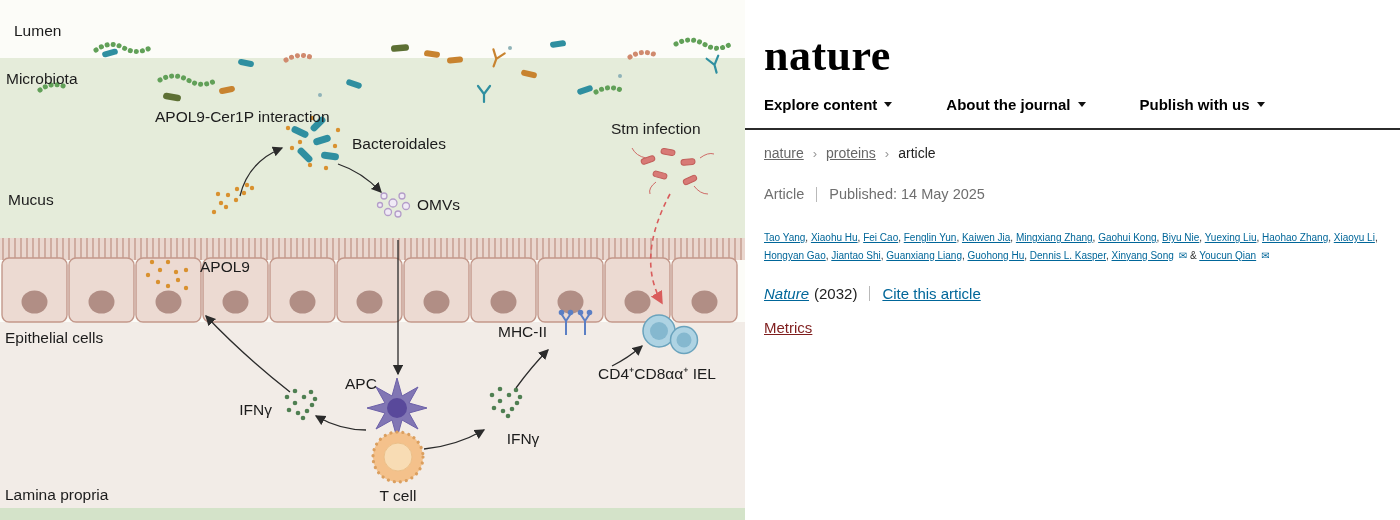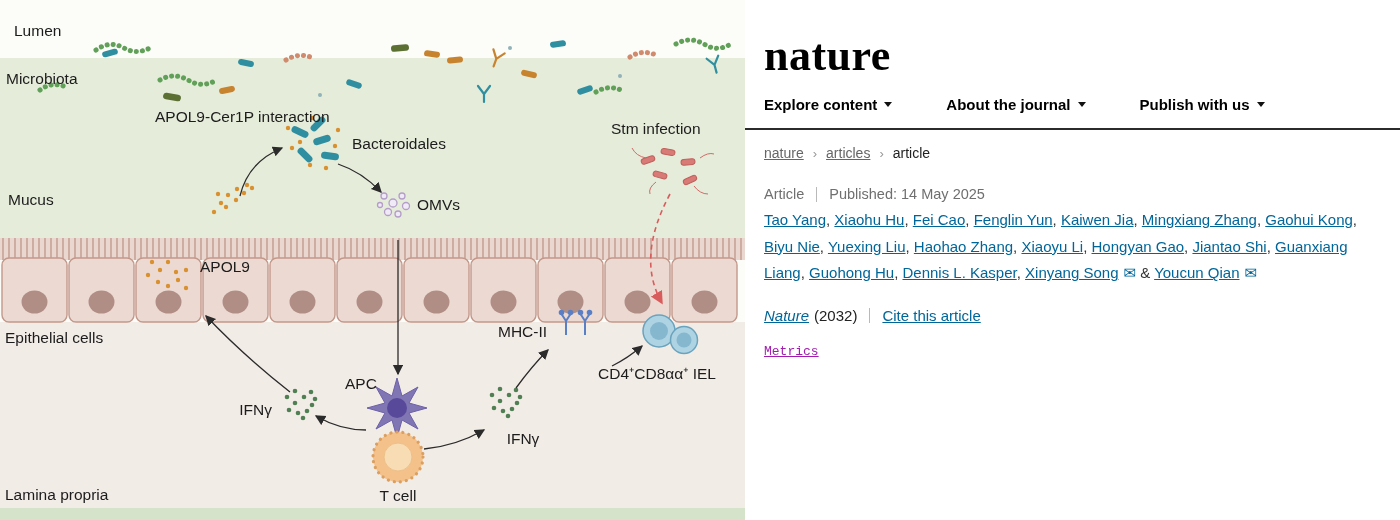--- a/index.html
+++ b/index.html
@@ -21,28 +21,28 @@
          border-right:4px solid transparent;border-top:5px solid #111;margin-left:7px;}
   .header-rule{border-bottom:2px solid #2b2b2b;margin-top:15px;}
   .breadcrumb{margin:15px 0 0 19px;font-size:14px;color:#555;display:flex;align-items:center;gap:9px;}
   .crumb-link{color:#666;text-decoration:underline;cursor:pointer;}
   .crumb-sep{color:#999;font-size:13px;}
   .crumb-current{color:#222;}
   .meta-row{margin:25px 0 0 19px;font-size:14.5px;color:#6f6f6f;display:flex;align-items:center;}
   .vline{width:1px;height:15px;background:#b9b9b9;margin:0 12px;}
   .title{font-family:"Liberation Serif",serif;font-size:28.5px;font-weight:700;
          line-height:1.22;color:#000;margin:10px 0 0 19px;max-width:620px;letter-spacing:-.2px;}
-  .authors{margin:5px 16px 0 19px;font-size:15px;line-height:1.78;color:#333;max-width:632px;}
+  .authors{margin:27px 16px 0 19px;font-size:10px;line-height:1.78;color:#333;max-width:632px;}
   .author-link{color:#006699;text-decoration:underline;cursor:pointer;}
   .env-icon{color:#006699;margin-left:5px;cursor:pointer;}
   .cite-row{margin:20px 0 0 19px;font-size:15px;color:#222;display:flex;align-items:center;}
   .journal-link{font-style:italic;color:#006699;text-decoration:underline;cursor:pointer;margin-right:5px;}
   .cite-link{color:#006699;text-decoration:underline;cursor:pointer;}
   .metrics-row{margin:17px 0 0 19px;}
-  .metrics-link{color:#a21caf;text-decoration:underline;cursor:pointer;font-size:13px;font-family:Liberation Mono, monospace;}
+  .metrics-link{color:#7f1d1d;text-decoration:underline;cursor:pointer;font-size:15px;}
 </style>
 </head>
 <body>
 
 <figure class="left">
 <svg width="745" height="520" viewBox="0 0 745 520">
   <defs>
     <marker id="ah" markerWidth="9" markerHeight="9" refX="7" refY="4" orient="auto">
       <path d="M0,0 L8,4 L0,8 Z" fill="#2b2b2b"></path>
     </marker>
@@ -352,21 +352,21 @@
       <span>Publish with us</span>
       <i class="caret"></i>
     </span>
   </nav>
 
   <div class="header-rule"></div>
 
   <div class="breadcrumb">
     <a class="crumb-link">nature</a>
     <span class="crumb-sep">›</span>
-    <a class="crumb-link">articles</a>
+    <a class="crumb-link">proteins</a>
     <span class="crumb-sep">›</span>
     <span class="crumb-current">article</span>
   </div>
 
   <div class="meta-row">
     <span>Article</span>
     <span class="vline"></span>
     <span>Published:</span>&nbsp;
     <span>14 May 2025</span>
   </div>

